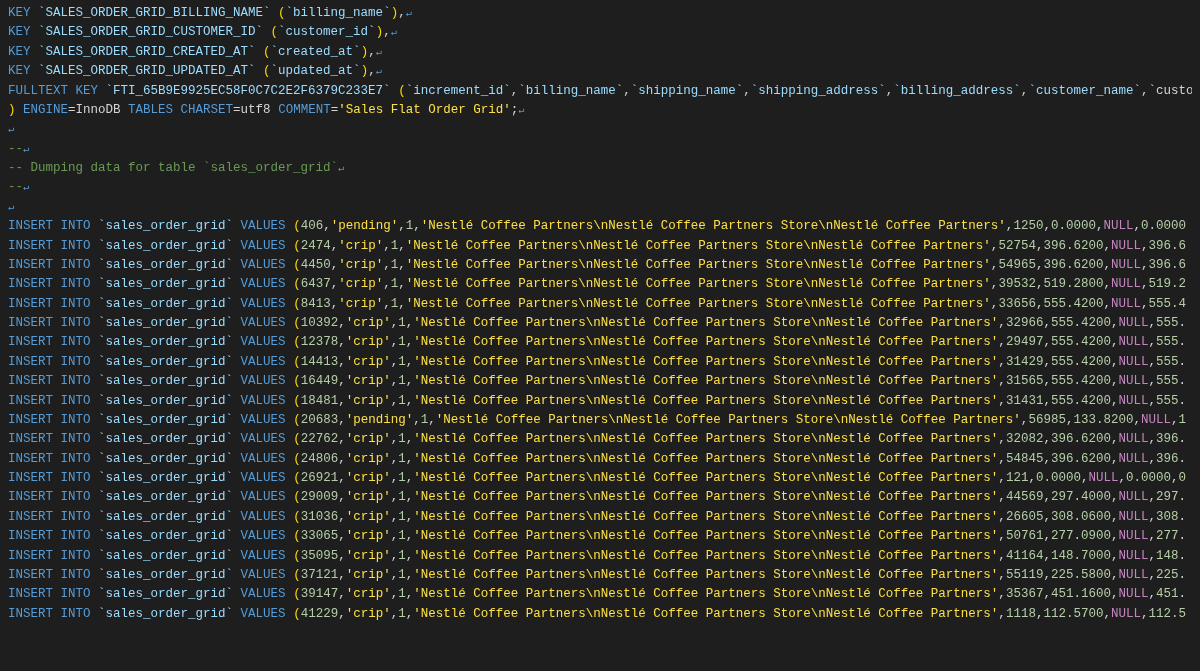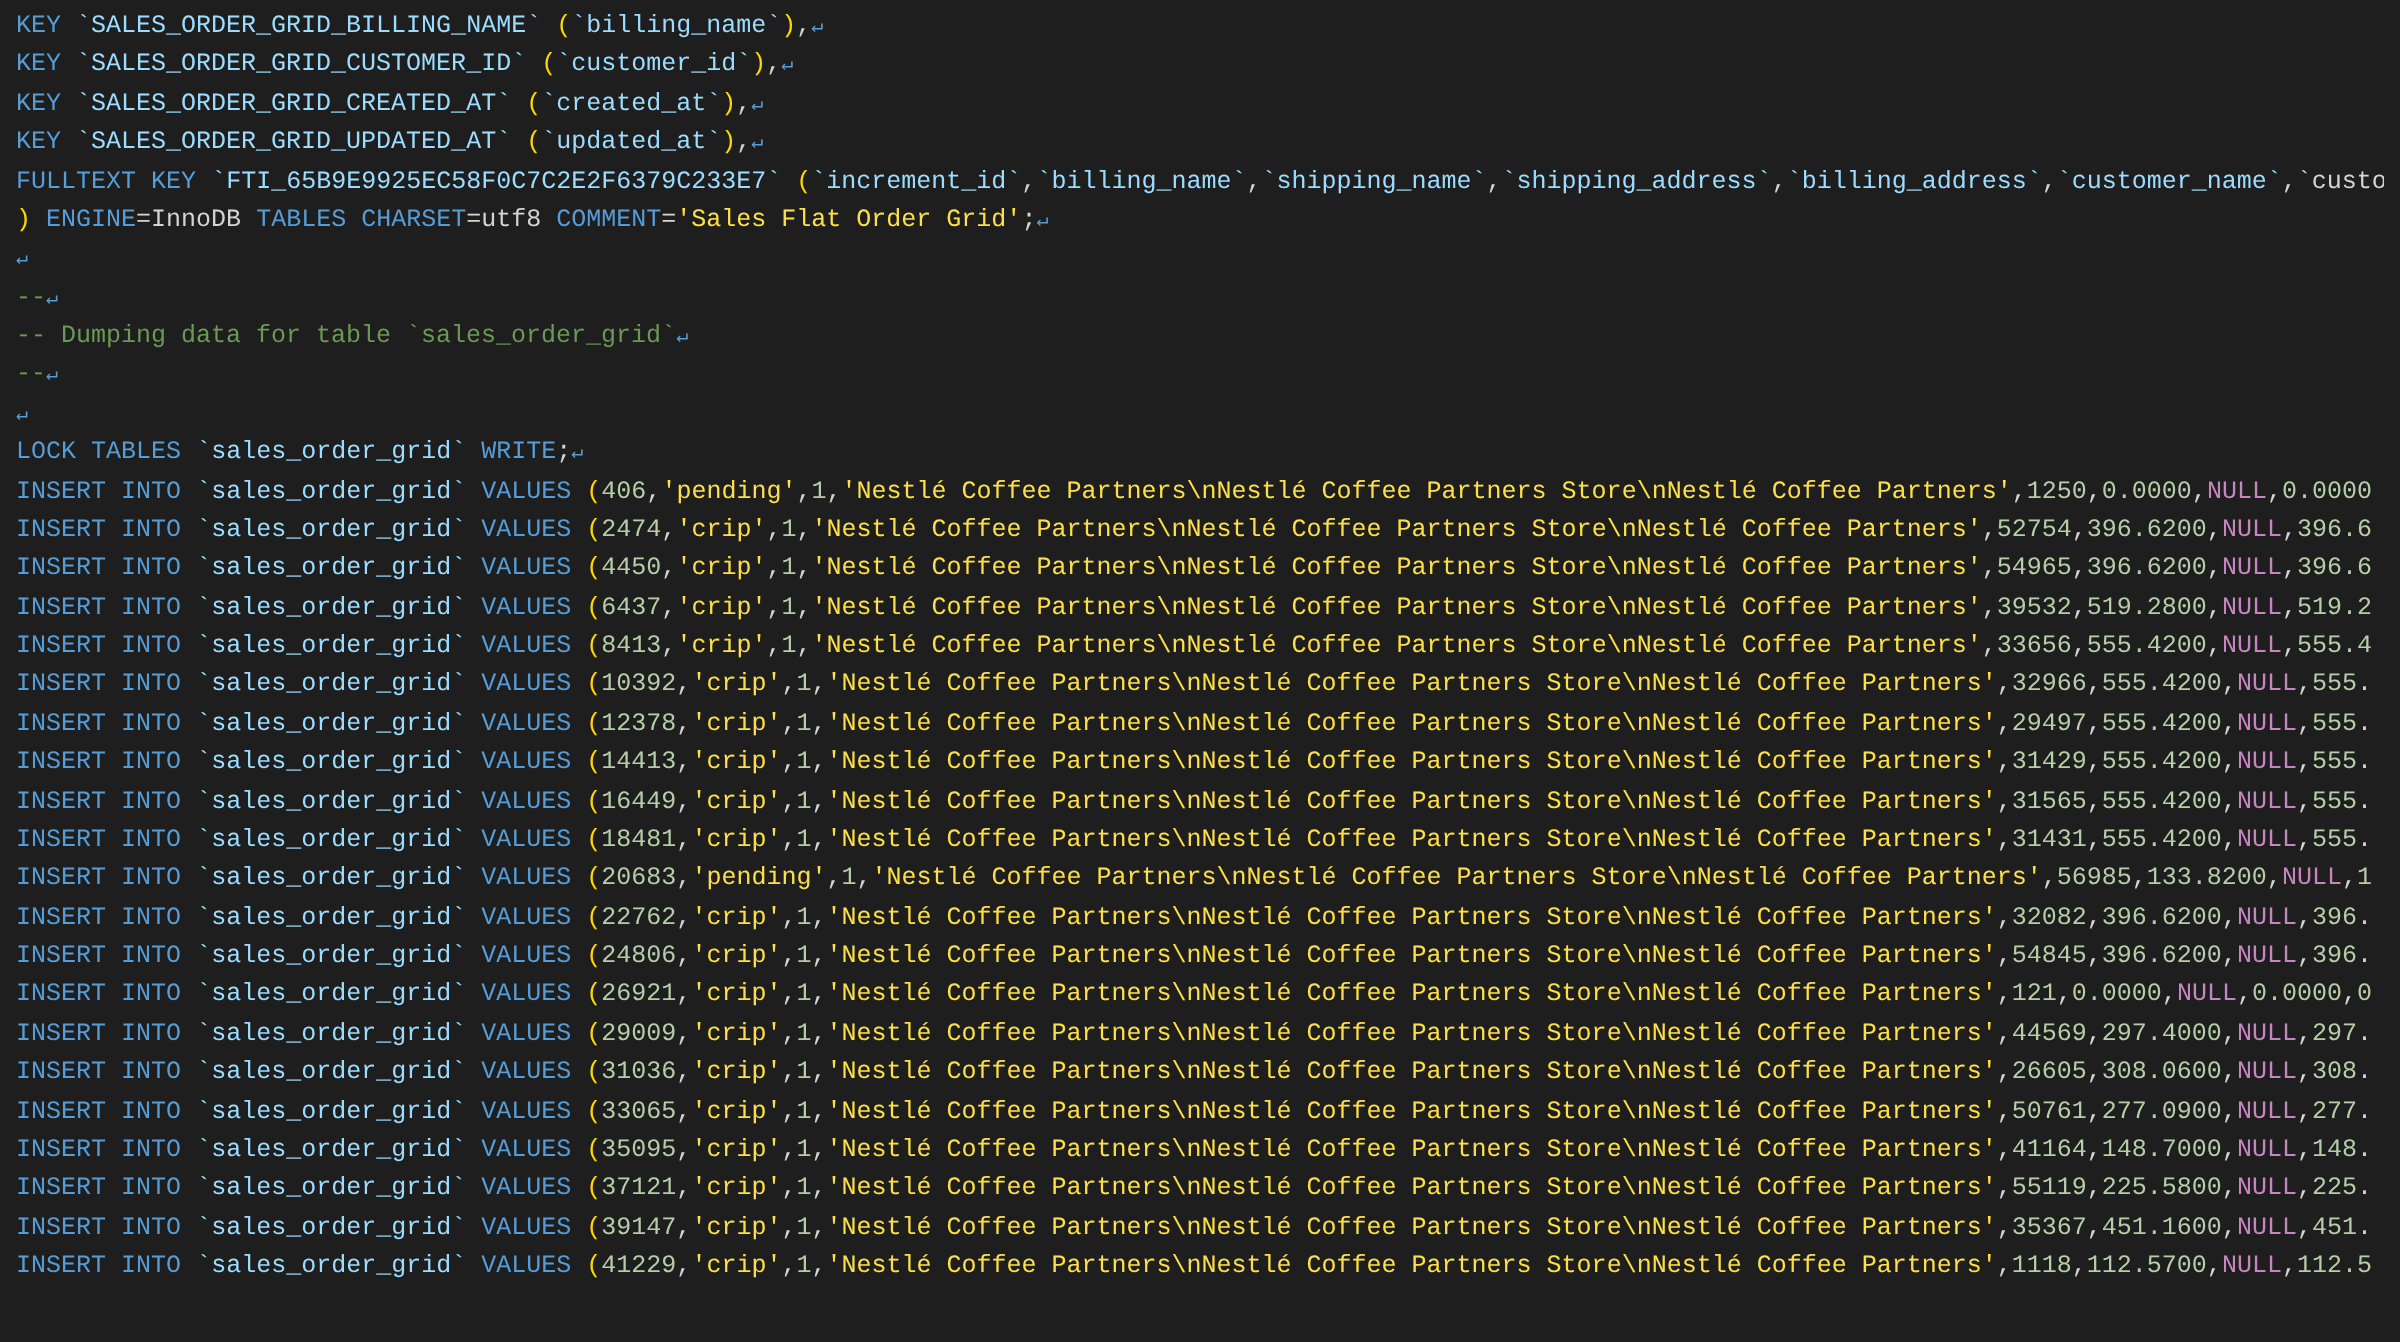--- a/index.html
+++ b/index.html
@@ -76,23 +76,20 @@
       <div class="code-line">
         <span class="line-content"><span class="cm">-- Dumping data for table `sales_order_grid`<span class="nl-arrow">↵</span></span></span>
       </div>
       <div class="code-line">
         <span class="line-content"><span class="cm">--<span class="nl-arrow">↵</span></span></span>
       </div>
       <div class="code-line">
         <span class="line-content"><span class="nl-arrow">↵</span></span>
       </div>
       <div class="code-line">
-        <span class="line-content"><span class="kw">LOCK</span> <span class="kw">TABLES</span> <span class="backtick">`sales_order_grid`</span> <span class="kw">WRITE</span>;<span class="nl-arrow">↵</span></span>
-      </div>
-      <div class="code-line">
         <span class="line-content"><span class="kw">INSERT</span> <span class="kw">INTO</span> <span class="backtick">`sales_order_grid`</span> <span class="kw">VALUES</span> <span class="paren">(</span><span class="num">406</span>,<span class="str">'pending'</span>,<span class="num">1</span>,<span class="str">'Nestlé Coffee Partners\nNestlé Coffee Partners Store\nNestlé Coffee Partners'</span>,<span class="num">1250</span>,<span class="num">0.0000</span>,<span class="kw2">NULL</span>,<span class="num">0.0000</span></span>
       </div>
       <div class="code-line">
         <span class="line-content"><span class="kw">INSERT</span> <span class="kw">INTO</span> <span class="backtick">`sales_order_grid`</span> <span class="kw">VALUES</span> <span class="paren">(</span><span class="num">2474</span>,<span class="str">'crip'</span>,<span class="num">1</span>,<span class="str">'Nestlé Coffee Partners\nNestlé Coffee Partners Store\nNestlé Coffee Partners'</span>,<span class="num">52754</span>,<span class="num">396.6200</span>,<span class="kw2">NULL</span>,<span class="num">396.6</span></span>
       </div>
       <div class="code-line">
         <span class="line-content"><span class="kw">INSERT</span> <span class="kw">INTO</span> <span class="backtick">`sales_order_grid`</span> <span class="kw">VALUES</span> <span class="paren">(</span><span class="num">4450</span>,<span class="str">'crip'</span>,<span class="num">1</span>,<span class="str">'Nestlé Coffee Partners\nNestlé Coffee Partners Store\nNestlé Coffee Partners'</span>,<span class="num">54965</span>,<span class="num">396.6200</span>,<span class="kw2">NULL</span>,<span class="num">396.6</span></span>
       </div>
       <div class="code-line">
         <span class="line-content"><span class="kw">INSERT</span> <span class="kw">INTO</span> <span class="backtick">`sales_order_grid`</span> <span class="kw">VALUES</span> <span class="paren">(</span><span class="num">6437</span>,<span class="str">'crip'</span>,<span class="num">1</span>,<span class="str">'Nestlé Coffee Partners\nNestlé Coffee Partners Store\nNestlé Coffee Partners'</span>,<span class="num">39532</span>,<span class="num">519.2800</span>,<span class="kw2">NULL</span>,<span class="num">519.2</span></span>

